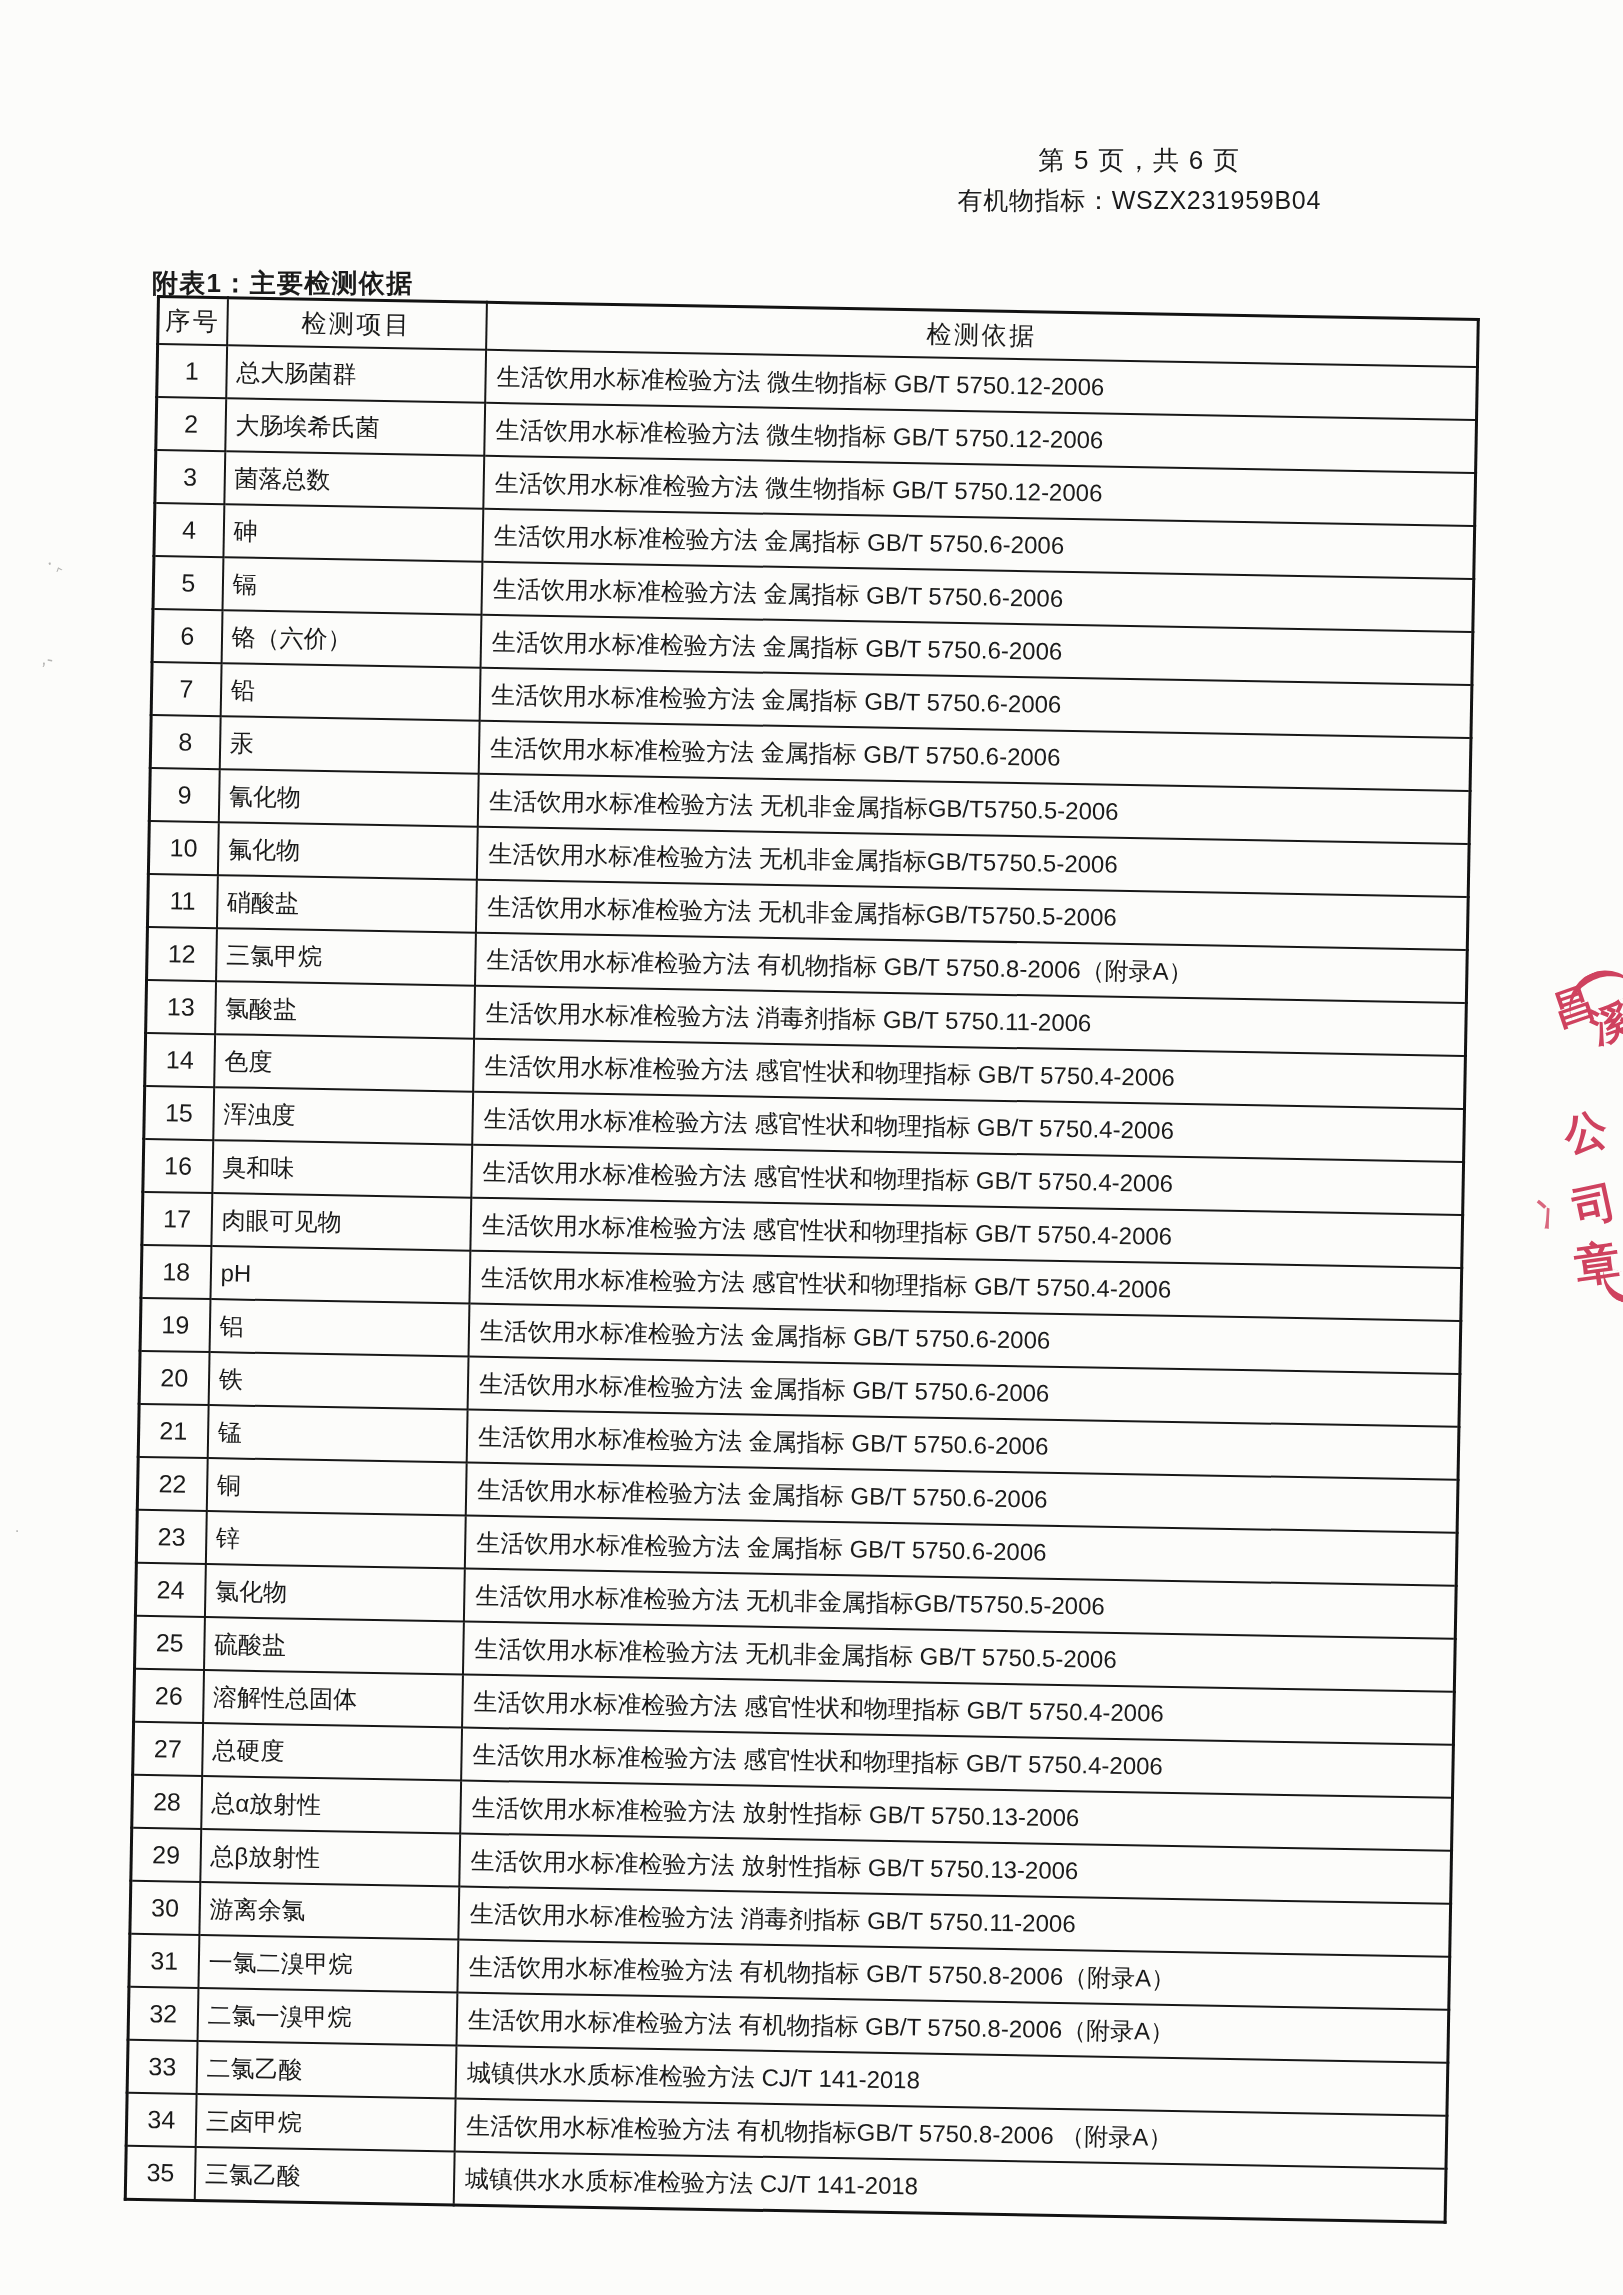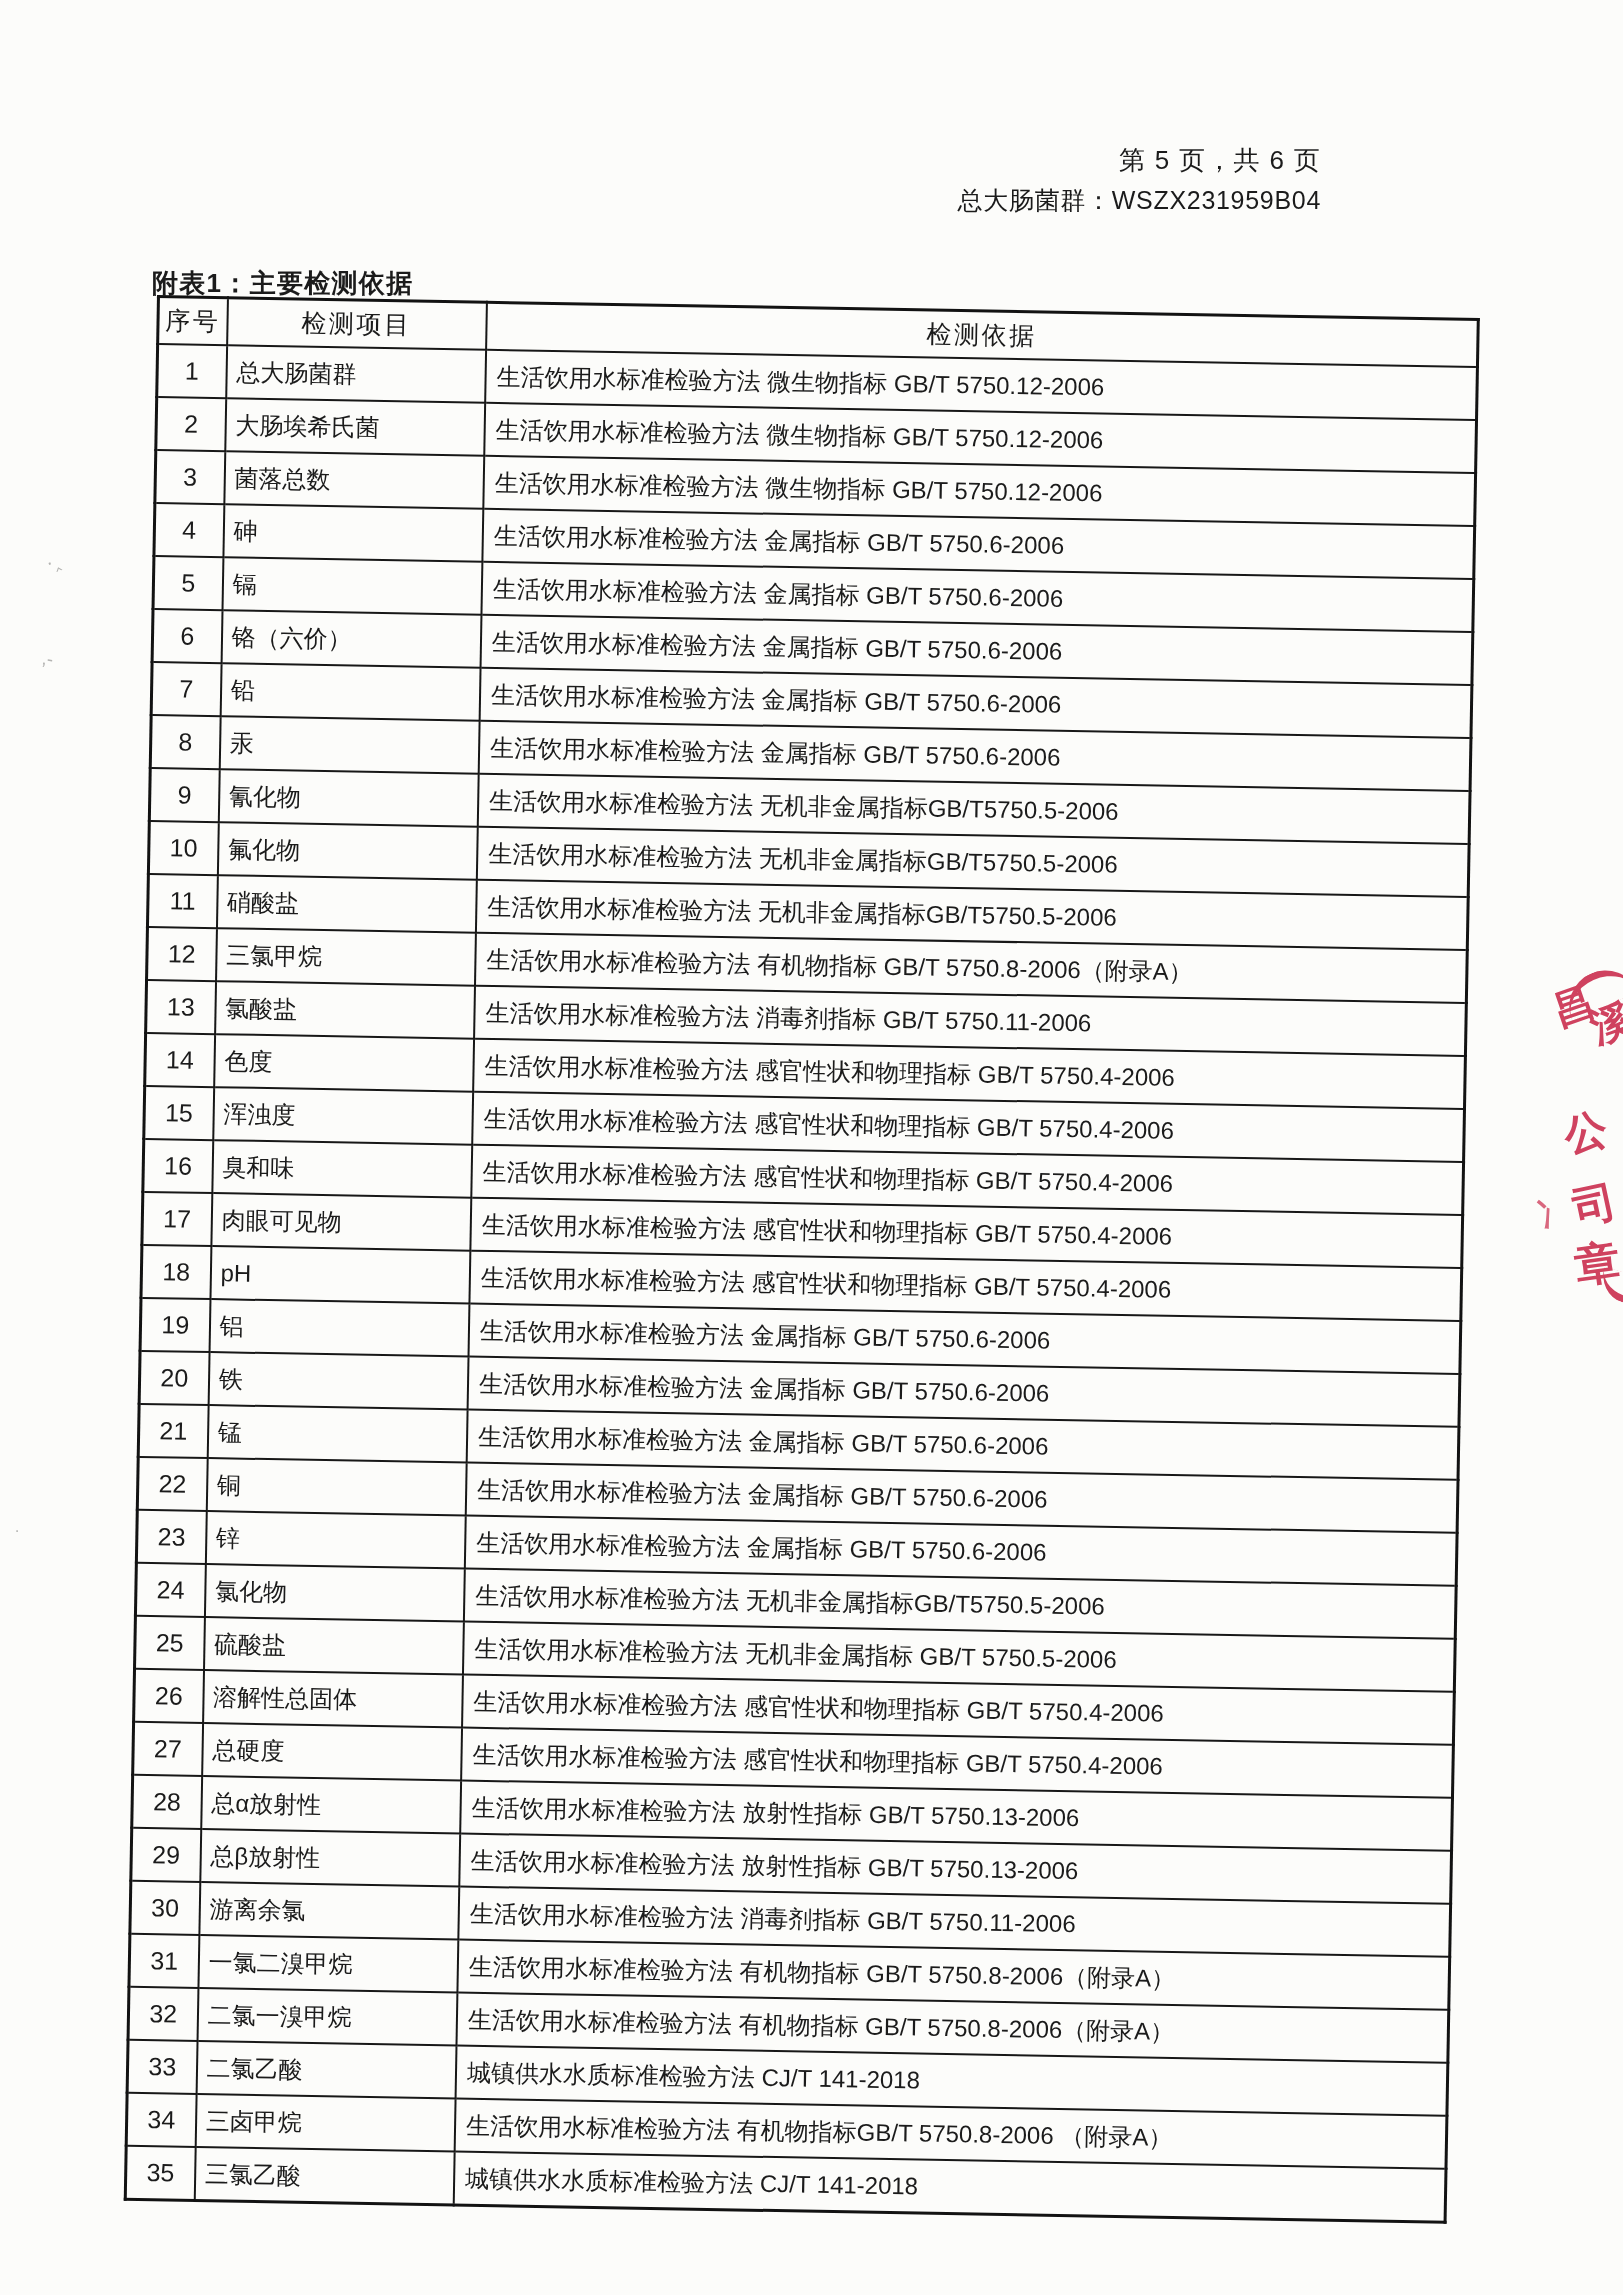--- a/index.html
+++ b/index.html
@@ -10,21 +10,21 @@
     background:#fcfcfa;
     overflow:hidden;
     font-family:"Liberation Sans","DejaVu Sans",sans-serif;
     color:#1b1b1b;
   }
   
   .hdr{
     position:absolute;
     top:145px;
     right:302px;
-    text-align:right;
+    text-align:center;
     line-height:1.2;
   }
   .hdr .pageinfo{font-size:26px;letter-spacing:1.3px;}
   .hdr .reportno{font-size:25px;margin-top:9.2px;letter-spacing:0.7px;}
   
   .title{
     position:absolute;
     left:152px;
     top:233px;
     font-size:26px;
@@ -108,21 +108,21 @@
   .art2{left:42px;top:648px;font-size:18.3px;transform:rotate(8deg);}
   .art3{left:14.4px;top:1522px;font-size:15.7px;}
 </style>
 </head>
 <body>
 
 <div class="page">
 
   <div class="hdr">
     <div class="pageinfo">第 5 页，共 6 页</div>
-    <div class="reportno"><span>总大肠菌群：</span><span>WSZX231959B04</span></div>
+    <div class="reportno"><span>有机物指标：</span><span>WSZX231959B04</span></div>
   </div>
 
   <div class="title">附表1：主要检测依据</div>
 
   <div class="tbl-wrap">
     <table>
       <colgroup>
         <col style="width:69px">
         <col style="width:259px">
         <col>

